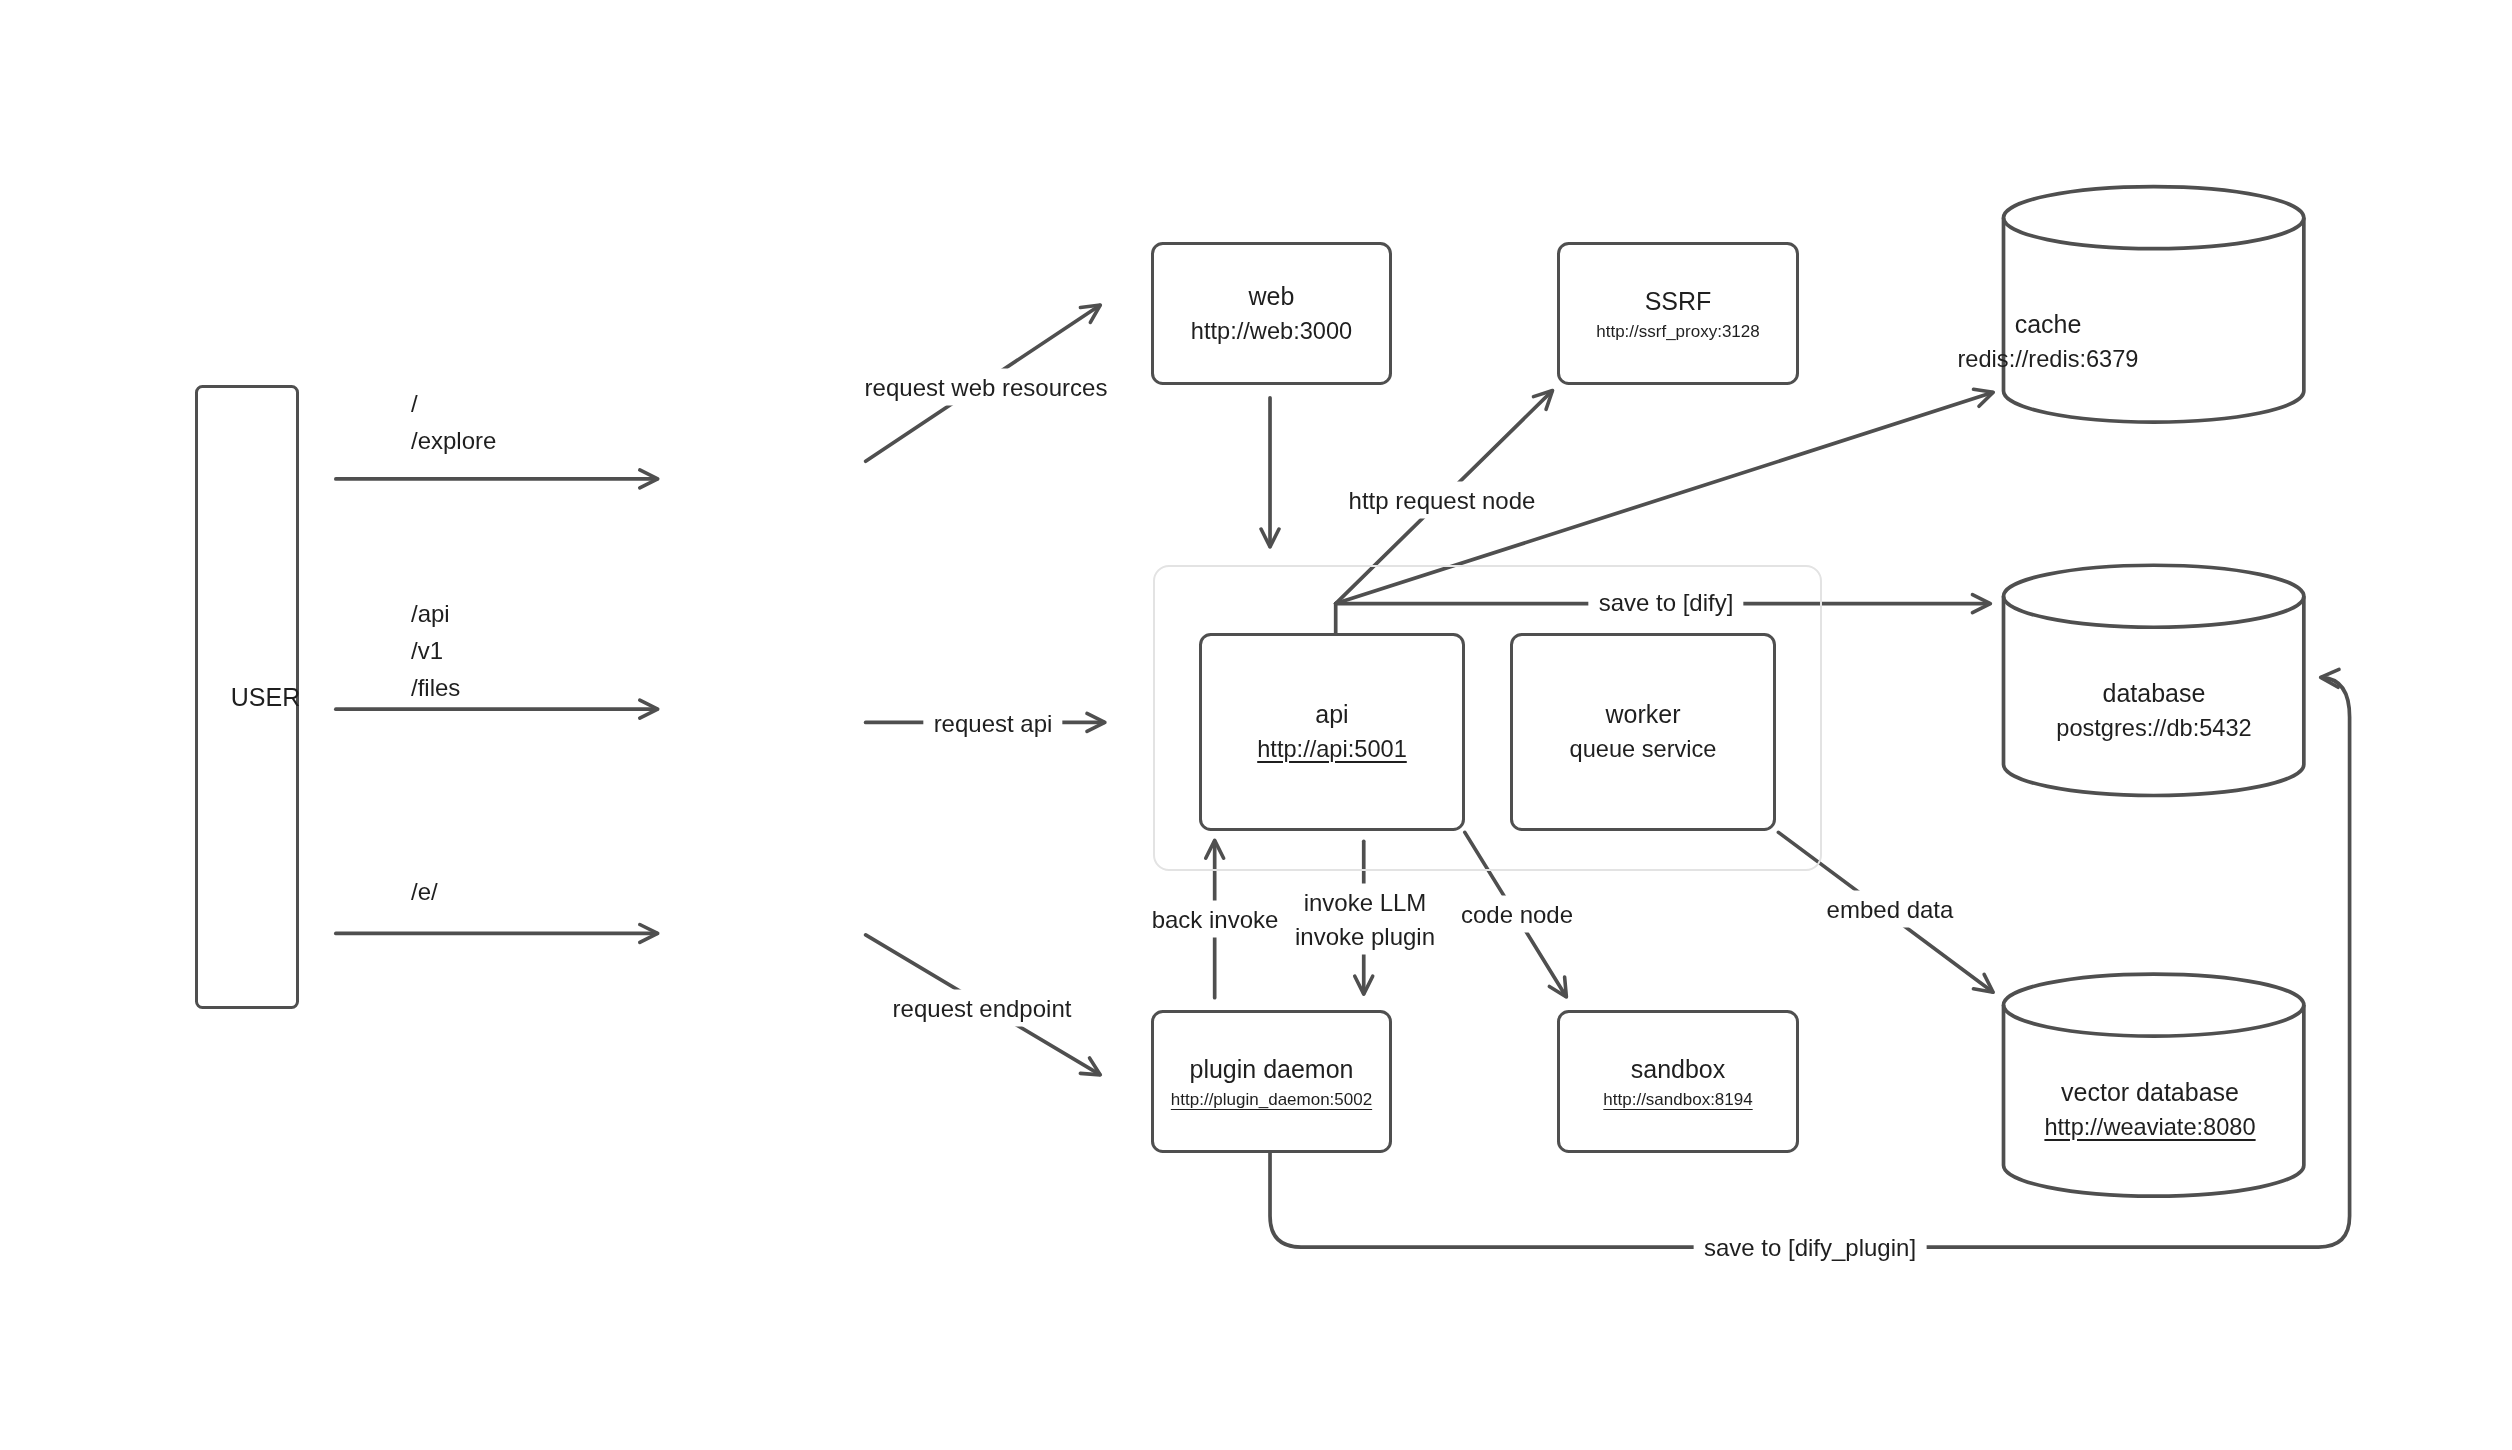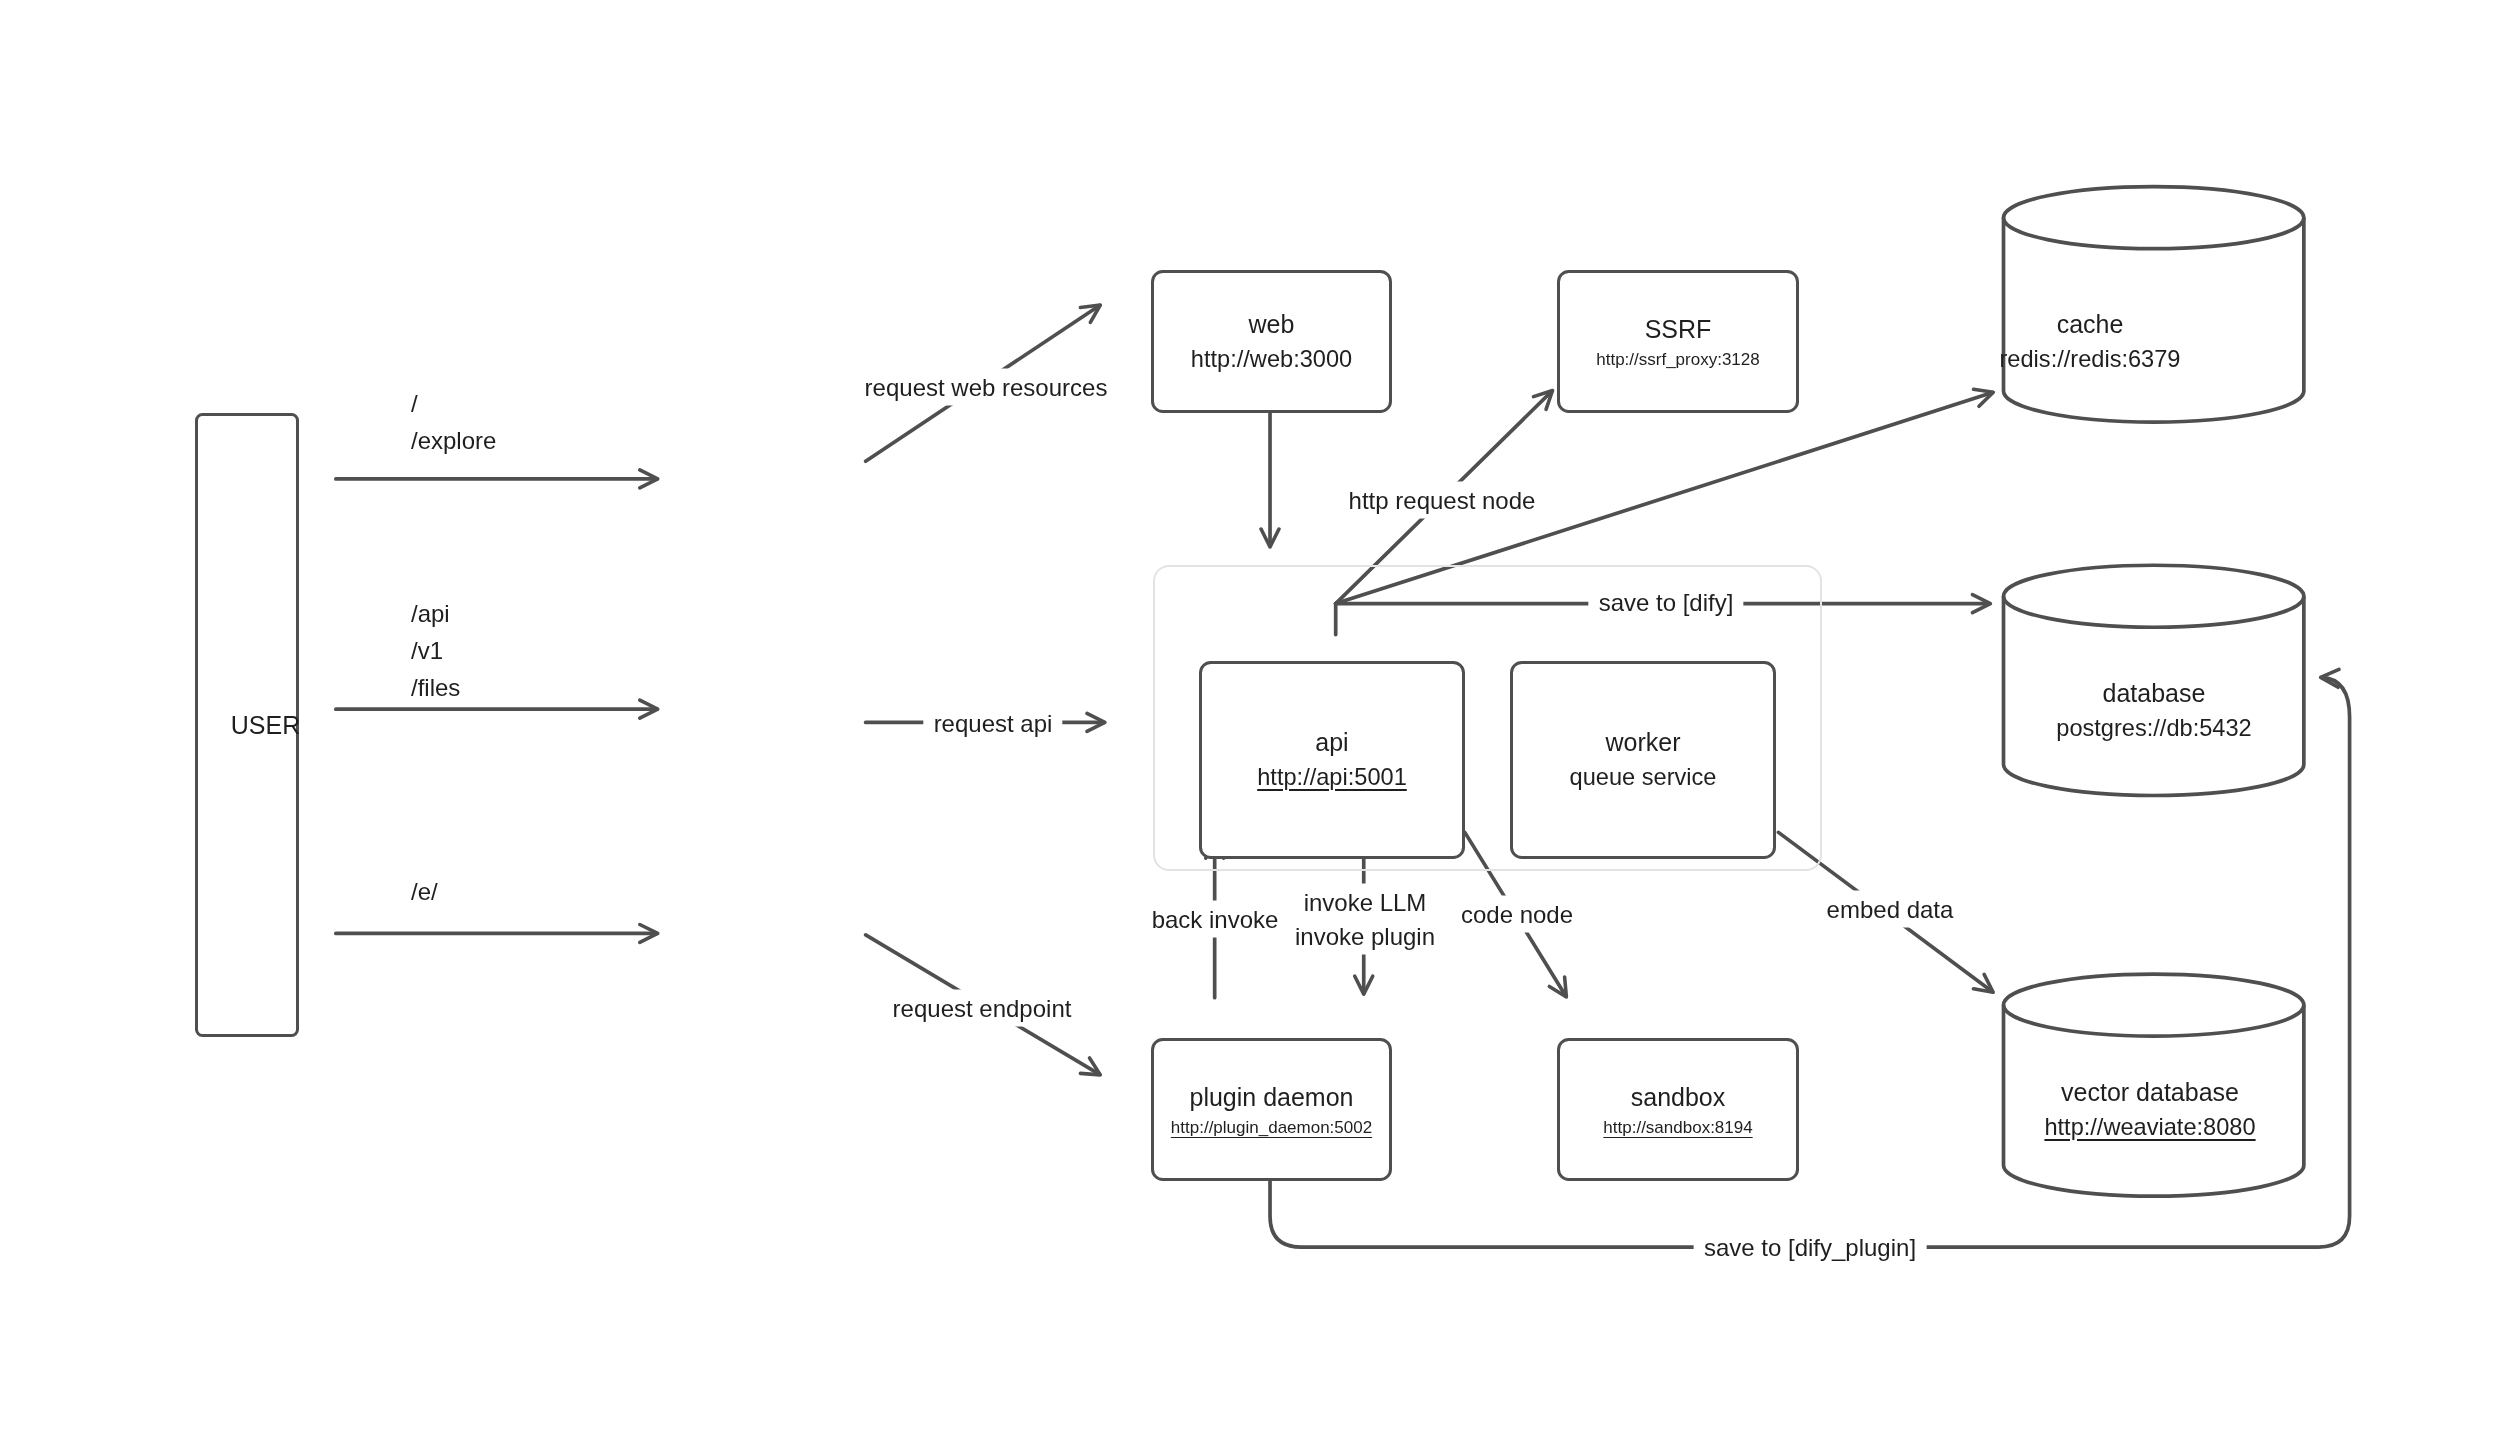--- a/index.html
+++ b/index.html
@@ -26,21 +26,20 @@
     background: #ffffff;
     border: 3.7px solid #4f4f4f;
     border-radius: 11.8px;
     display: flex;
     flex-direction: column;
     align-items: center;
     justify-content: center;
     text-align: center;
     z-index: 2;
     box-sizing: border-box;
-    margin-top: 28px;
   }
   .node.tall { border-radius: 7.4px; }
   .title { font-size: 25px; line-height: 35px; }
   .sub   { font-size: 23.6px; line-height: 35px; }
   .sub.small { font-size: 17px; line-height: 25px; }
   .u { text-decoration: underline; text-underline-offset: 3.7px; }
   .cyl-text {
     position: absolute;
     text-align: center;
     z-index: 2;
@@ -149,21 +148,21 @@
   <div class="node" style="left:1151px; top:1010px; width:241px; height:143px;">
     <div class="title">plugin daemon</div>
     <div class="sub small u">http://plugin_daemon:5002</div>
   </div>
 
   <div class="node" style="left:1557px; top:1010px; width:242px; height:143px;align-items:center;">
     <div class="title">sandbox</div>
     <div class="sub small u">http://sandbox:8194</div>
   </div>
 
-  <div class="cyl-text" style="left:1940px; top:307px;">
+  <div class="cyl-text" style="left:1898px; top:307px;">
     <div class="title">cache</div>
     <div class="sub">redis://redis:6379</div>
   </div>
   <div class="cyl-text" style="left:2004px; top:676px;">
     <div class="title">database</div>
     <div class="sub">postgres://db:5432</div>
   </div>
   <div class="cyl-text" style="left:2000px; top:1075px;">
     <div class="title">vector database</div>
     <div class="sub u">http://weaviate:8080</div>

